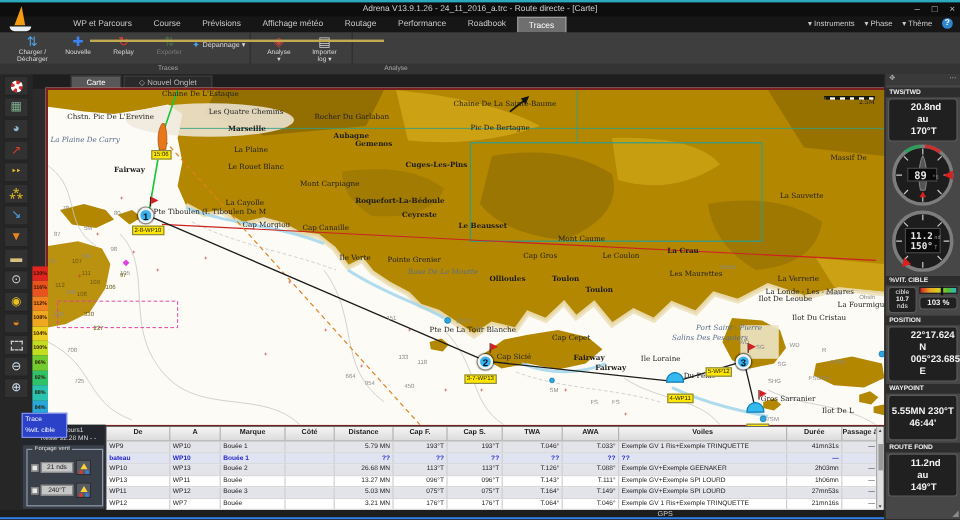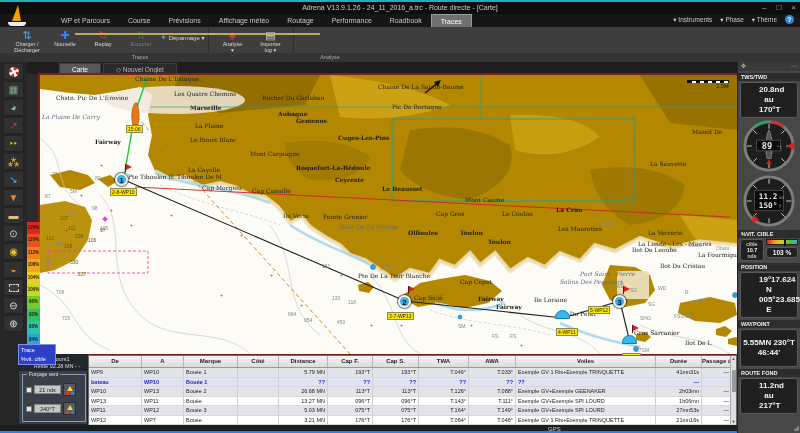--- a/index.html
+++ b/index.html
@@ -669,31 +669,31 @@
       <div class="cible-right">
         <div class="gradbar">
             <div class="ptr"></div>
           </div>
         <div class="pctbox">103 %</div>
       </div>
     </div>
 
     <div class="rp-label">POSITION</div>
     <div class="rp-box">
-      <div>19°17.624 N</div>
+      <div>22°17.624 N</div>
       <div>005°23.685 E</div>
     </div>
 
     <div class="rp-label">WAYPOINT</div>
     <div class="rp-box" style="padding:8px 0">
       <div>5.55MN 230°T</div>
       <div>46:44'</div>
     </div>
 
     <div class="rp-label">ROUTE FOND</div>
     <div class="rp-box">
       <div>11.2nd</div>
-      <div>au 217°T</div>
+      <div>au 149°T</div>
     </div>
     <div class="grip">◢</div>
   </div>
 
 </div>
 
 </body></html>

